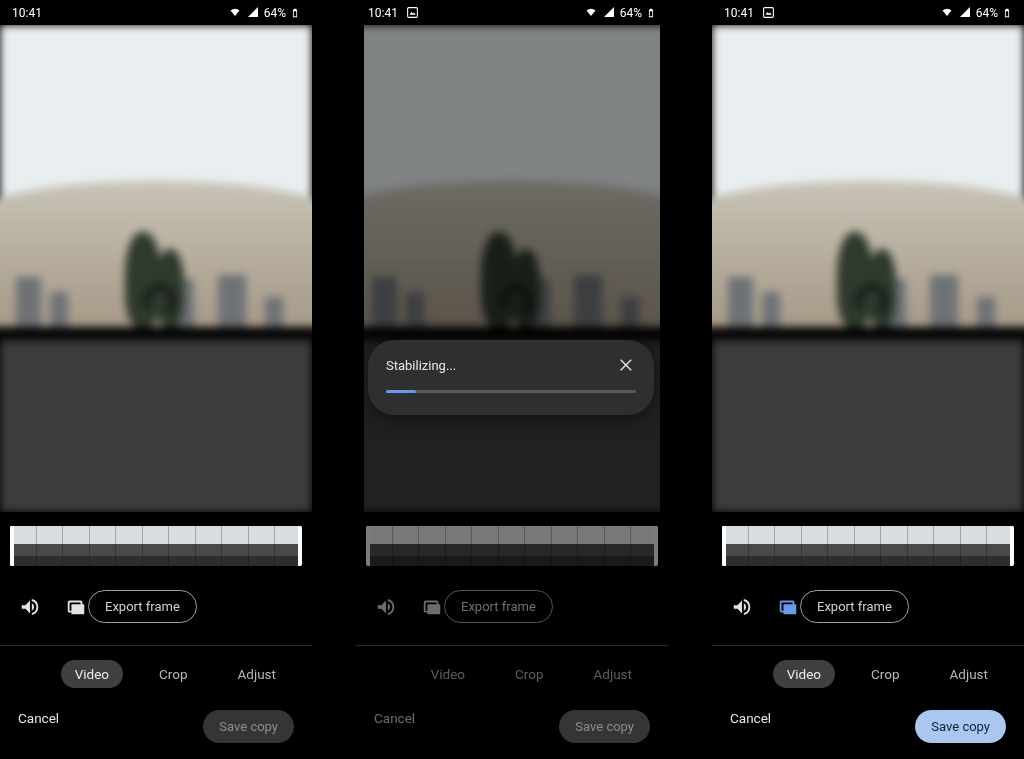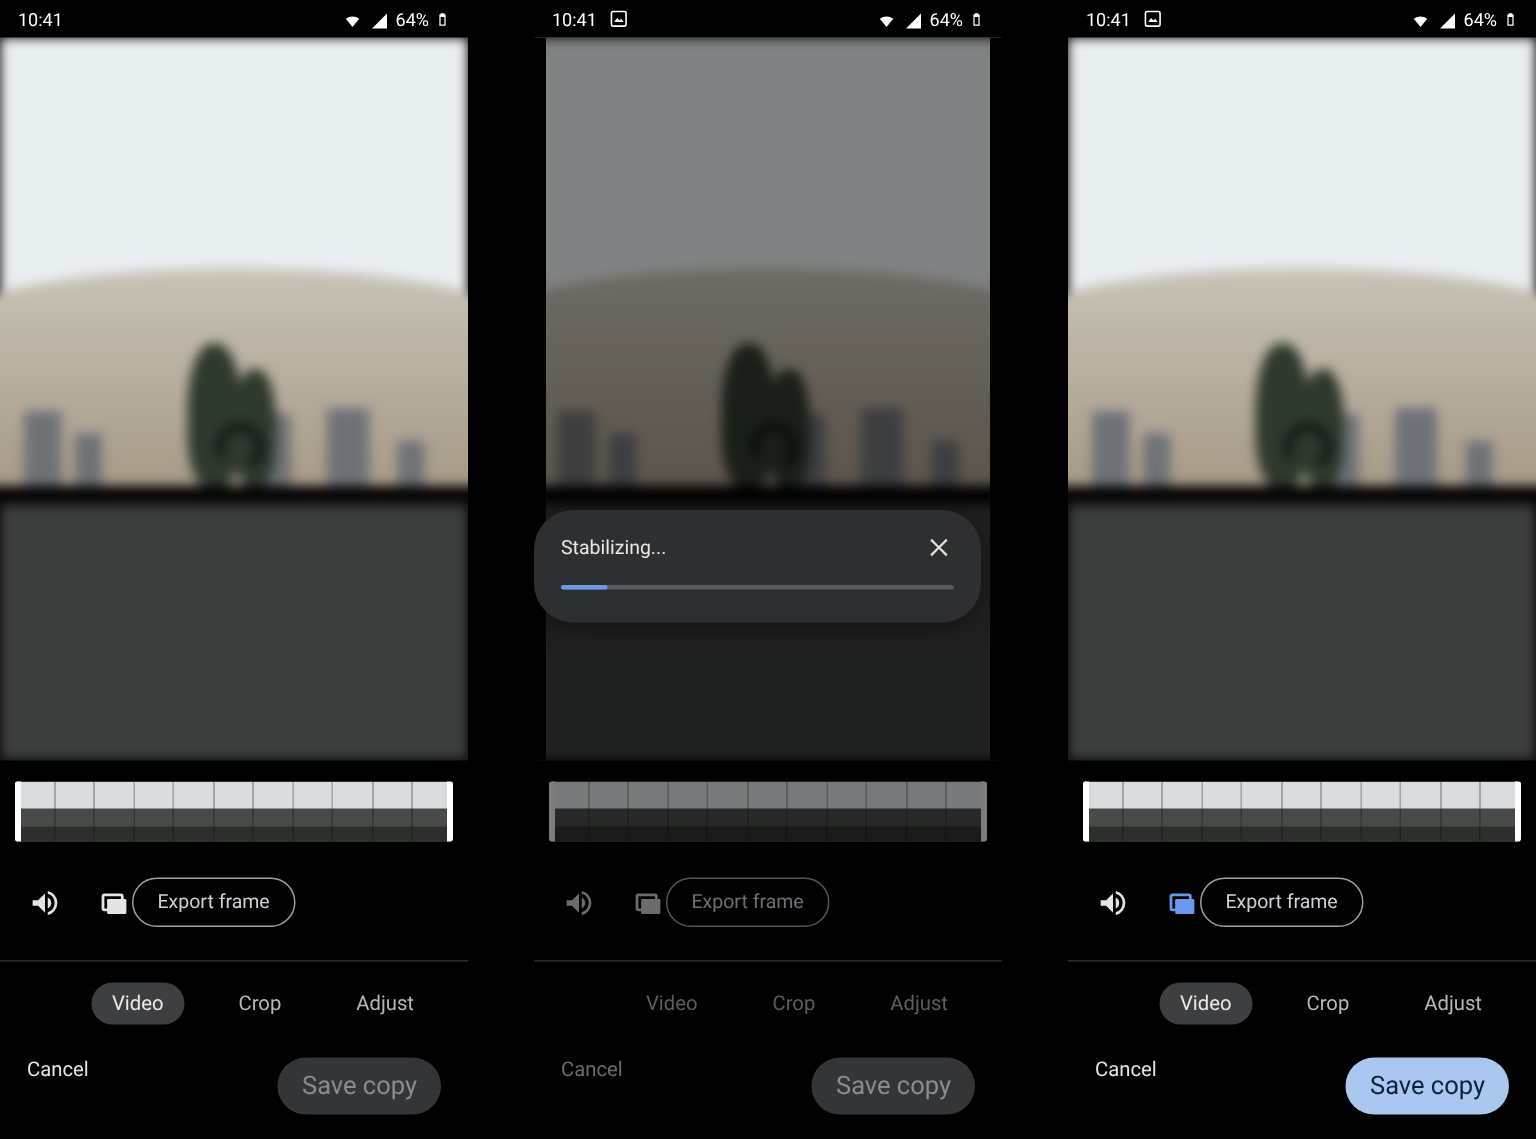--- a/index.html
+++ b/index.html
@@ -32,21 +32,21 @@
     align-items: center;
     justify-content: space-between;
     height: 25px;
     padding: 0 12px;
     font-size: 12px;
     color: #fff;
     position: relative;
     z-index: 5;
   }
   .status-left { display: flex; align-items: center; gap: 8px; }
-  .status-right { display: flex; align-items: flex-end; gap: 4px; }
+  .status-right { display: flex; align-items: flex-start; gap: 4px; }
   .stat-icon { display: inline-flex; align-items: center; }
   
   .preview {
     flex: 1 1 auto;
     position: relative;
     overflow: hidden;
   }
   .preview-img {
     position: absolute; inset: 0;
     width: 100%; height: 100%;
@@ -70,21 +70,21 @@
   .wall { position:absolute; left:0; right:0; bottom:0; height:35%; background:#3b3e3c; }
   .headphones { position:absolute; left:46%; bottom:40%; width:32px; height:32px; border:5px solid #111; border-radius:50%; border-bottom-color:transparent; transform:rotate(15deg); }
 
   .dim { position:absolute; inset:0; background:rgba(0,0,0,0.45); }
   .letterbox-left, .letterbox-right { position:absolute; top:0; bottom:0; width:8px; background:#000; }
   .letterbox-left{ left:0 } .letterbox-right{ right:0 }
 
   
   .stabilize-card {
     position: absolute;
-    left: 0; right: 14px;
+    left: 12px; right: 14px;
     top: 340px;
     background: #2e2f31;
     border-radius: 26px;
     padding: 16px 18px 22px;
     box-shadow: 0 4px 20px rgba(0,0,0,.5);
     z-index: 6;
   }
   .stab-row { display:flex; justify-content:space-between; align-items:center; }
   .stab-title { color:#e8e8e8; font-size:13px; }
   .stab-close { width:18px; height:18px; cursor:pointer; }
@@ -136,21 +136,21 @@
 
   
   .actions {
     display:flex; justify-content:space-between; align-items:flex-start;
     padding: 22px 18px 16px;
     font-size:13.5px;
   }
   .text-btn { color:#e5e5e5; cursor:pointer; }
   .text-btn.disabled { color:#6a6c6e; cursor:default; }
   .save-pill {
-    border-radius:22px; padding:9px 16px; font-size:17px;
+    border-radius:22px; padding:9px 16px; font-size:13px;
   }
   .save-pill.inactive { background:#343536; color:#8a8c8e; }
   .save-pill.active { background:#aac7ef; color:#0b2239; cursor:pointer; }
 </style>
 </head>
 <body>
 
 <div class="triptych" id="root">
     <div class="panel">
       <div class="statusbar">

